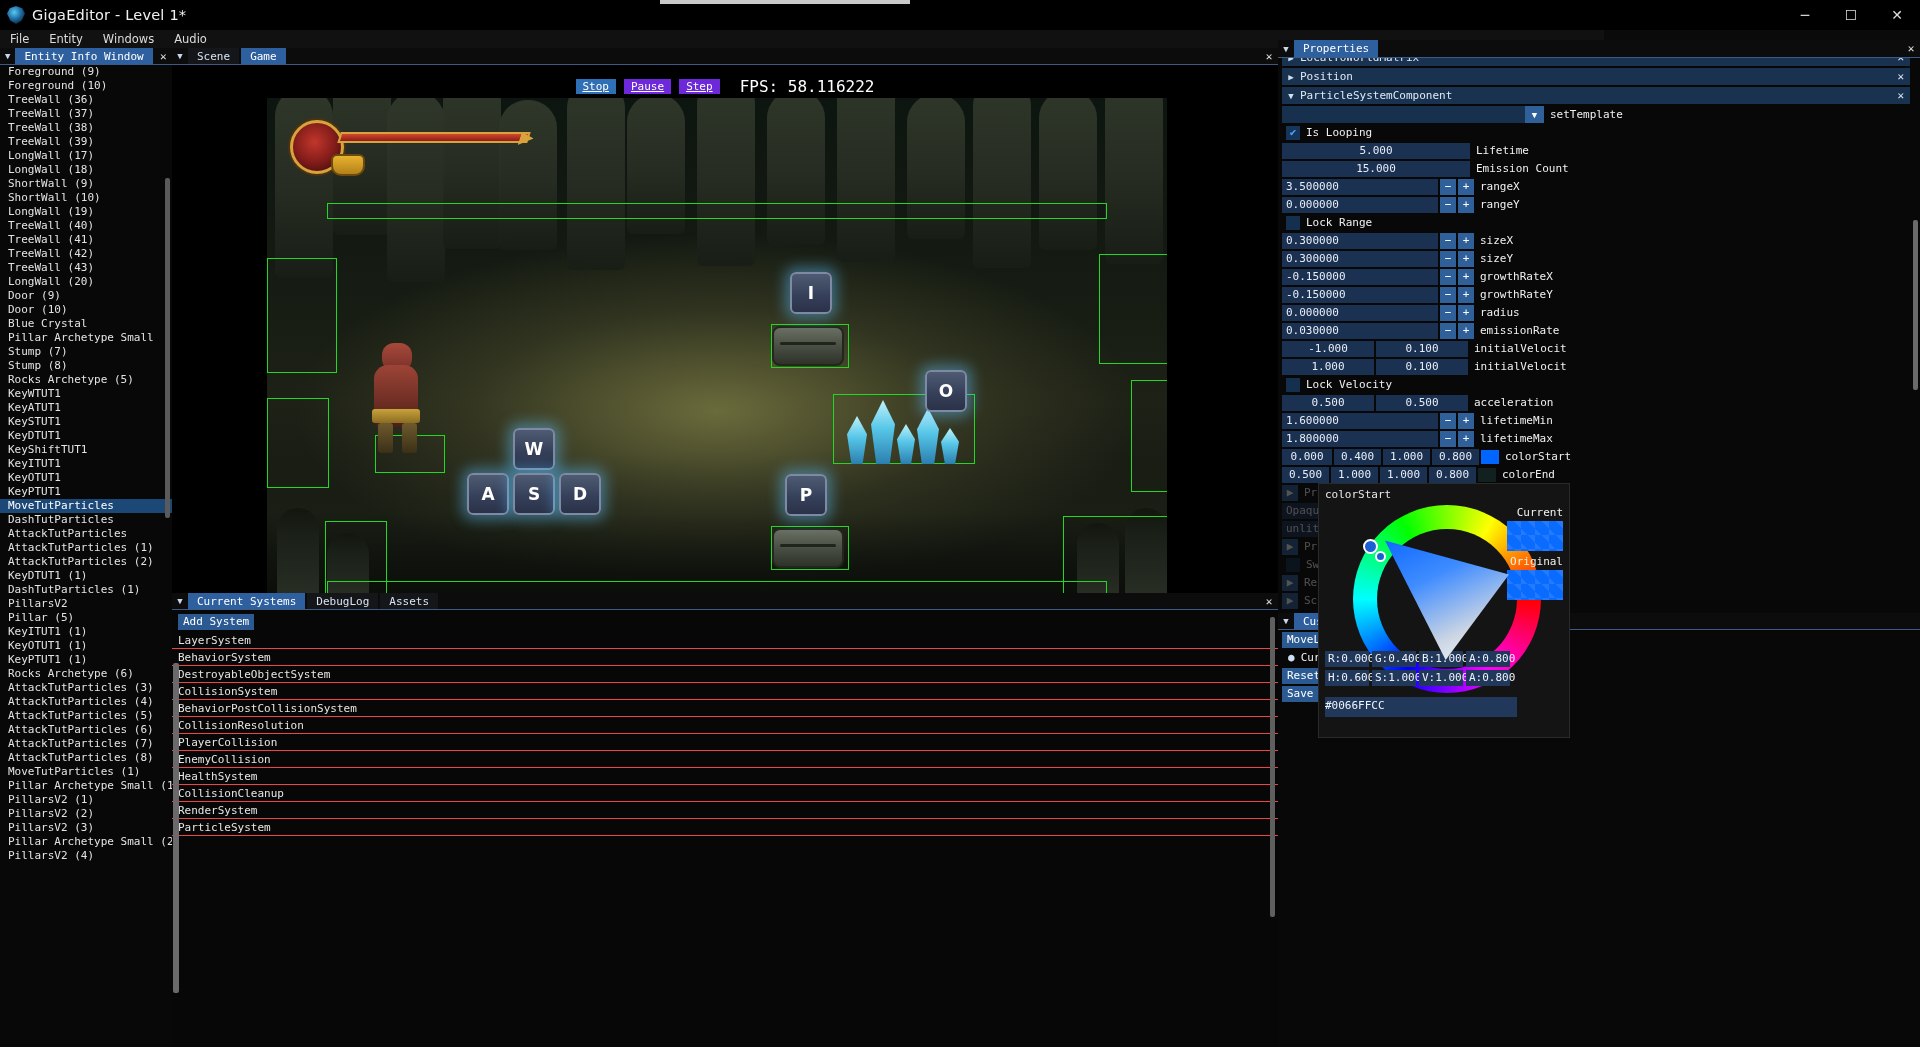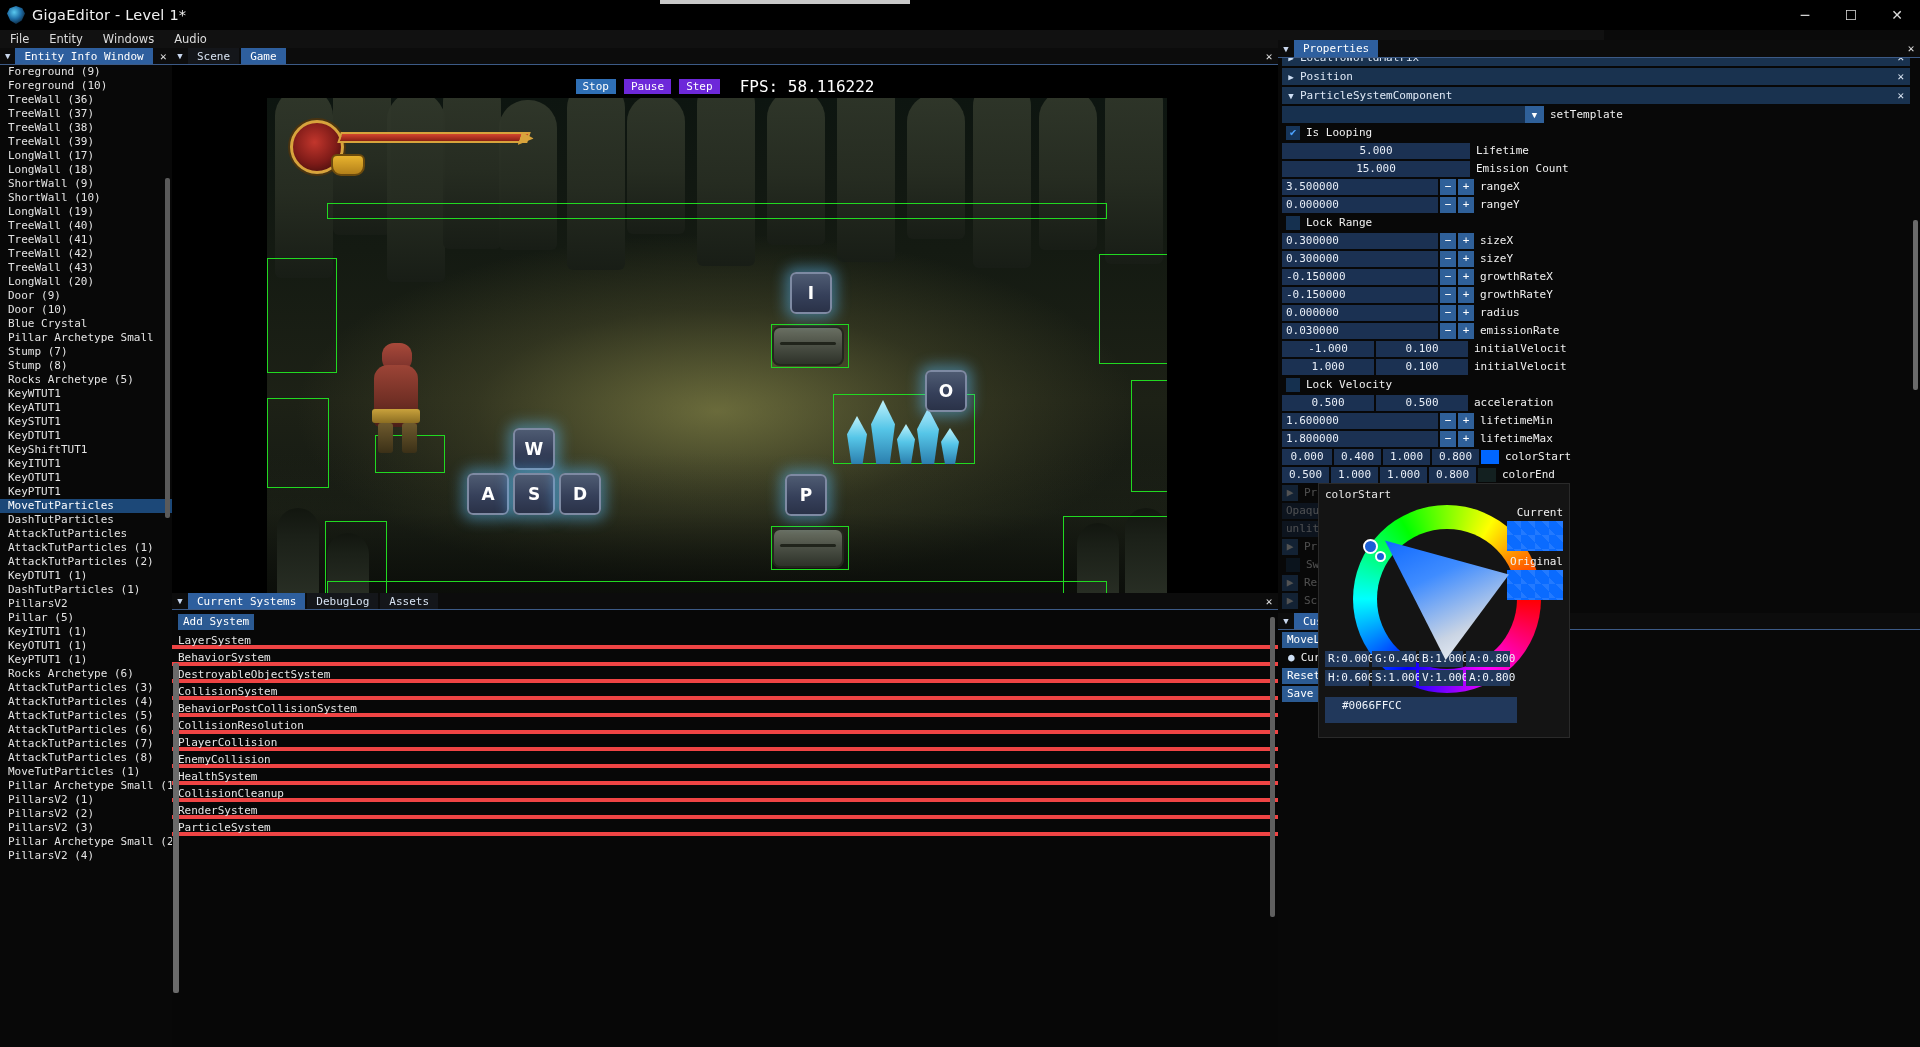--- a/index.html
+++ b/index.html
@@ -91,21 +91,21 @@
   #game-area {
     position: absolute; top: 17px; left: 0; width: 1106px; height: 528px;
     background: #000;
   }
   #playbar {
     position: absolute; top: 12px; left: 0; width: 100%;
     display: flex; align-items: center; justify-content: center; gap: 8px;
     z-index: 5;
   }
   .pbtn {
-    font-size: 11px; padding: 1px 7px; background: #2f6fb5; color: #fff;
+    font-size: 11px; padding: 1px 7px; background: #2f6fb5; color: #fff; text-decoration: underline;
   }
   .pbtn.plain { background: #6d28d9; }
   #fps-label { font-size: 16px; color: #ffffff; margin-left: 12px; }
 
   #viewport {
     position: absolute; left: 95px; top: 33px; width: 900px; height: 505px;
     overflow: hidden;
     background:
       radial-gradient(ellipse 60% 45% at 50% 62%, rgba(170,168,90,0.55) 0%, rgba(110,108,60,0.28) 45%, rgba(0,0,0,0) 78%),
       linear-gradient(180deg, #0d1510 0%, #141a12 30%, #1d2116 60%, #0e1310 100%);
@@ -204,21 +204,21 @@
     clip-path: polygon(50% 0%, 100% 38%, 78% 100%, 22% 100%, 0% 38%);
   }
 
   
   #systems-panel {
     position: absolute; left: 172px; top: 593px; width: 1106px; height: 454px;
     background: #070707;
   }
   .sys-row {
     height: 17px; line-height: 17px; font-size: 11px; padding-left: 6px;
-    color: #e6e6e6; border-bottom: 4px solid #ef4444;
+    color: #e6e6e6; border-bottom: 1px solid #ef4444;
   }
   #add-system-btn {
     display: inline-block; margin: 3px 0 2px 6px; padding: 0 5px;
     font-size: 11px; line-height: 16px; background: #2b5a92; color: #fff;
   }
   #systems-scroll {
     position: absolute; right: 3px; top: 24px; width: 5px; height: 300px;
     background: #5f5f5f; border-radius: 2px;
   }
   #systems-scroll-left {
@@ -319,22 +319,22 @@
       linear-gradient(45deg, rgba(255,255,255,.10) 25%, transparent 25%, transparent 75%, rgba(255,255,255,.10) 75%),
       #0a6bff;
     background-size: 14px 14px, 100% 100%;
   }
   #cp-sw-current { top: 37px; } #cp-sw-original { top: 86px; }
   .cp-val {
     position: absolute; background: #21385b; color: #eef3fa;
     font-size: 11px; line-height: 16px; height: 16px; padding: 0 3px;
   }
   #cp-hex {
-    position: absolute; left: 6px; top: 213px; width: 192px; height: 26px;
-    background: #21385b; color: #eef3fa; font-size: 11px; line-height: 17px; padding-left: 17px;
+    position: absolute; left: 6px; top: 213px; width: 192px; height: 20px;
+    background: #21385b; color: #eef3fa; font-size: 11px; line-height: 17px; padding-left: 0;
   }
 </style>
 </head>
 <body>
 
 <div id="titlebar">
   <div class="nub"></div>
   <div class="tlogo"></div>
   <div class="ttext">GigaEditor - Level 1*</div>
   <div class="twbtns">

